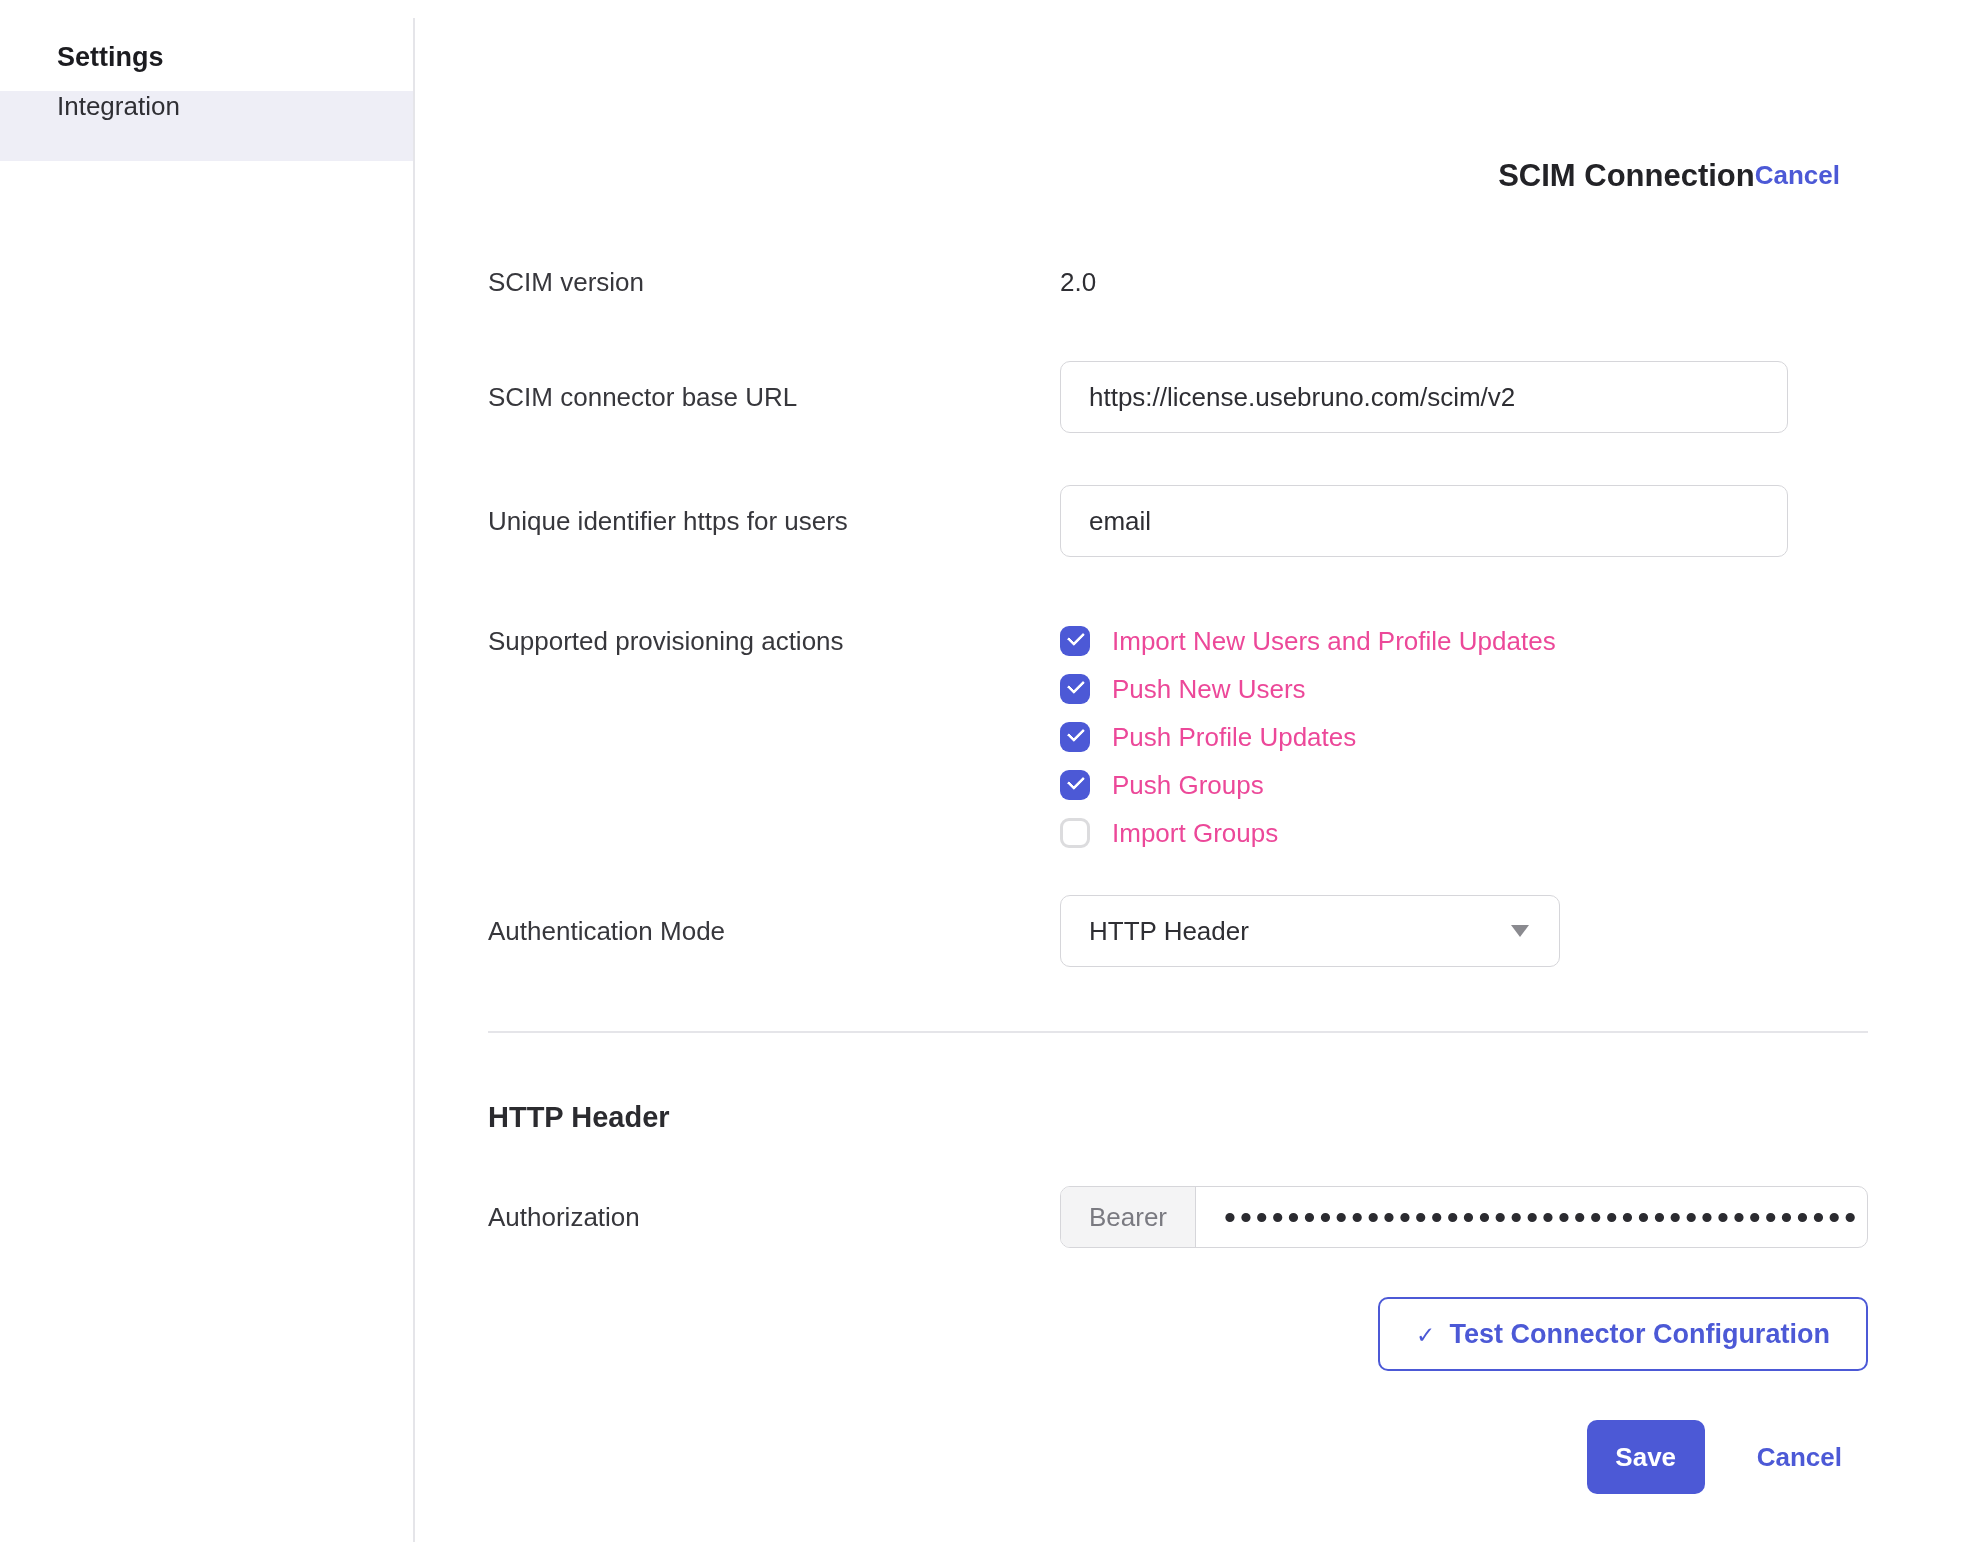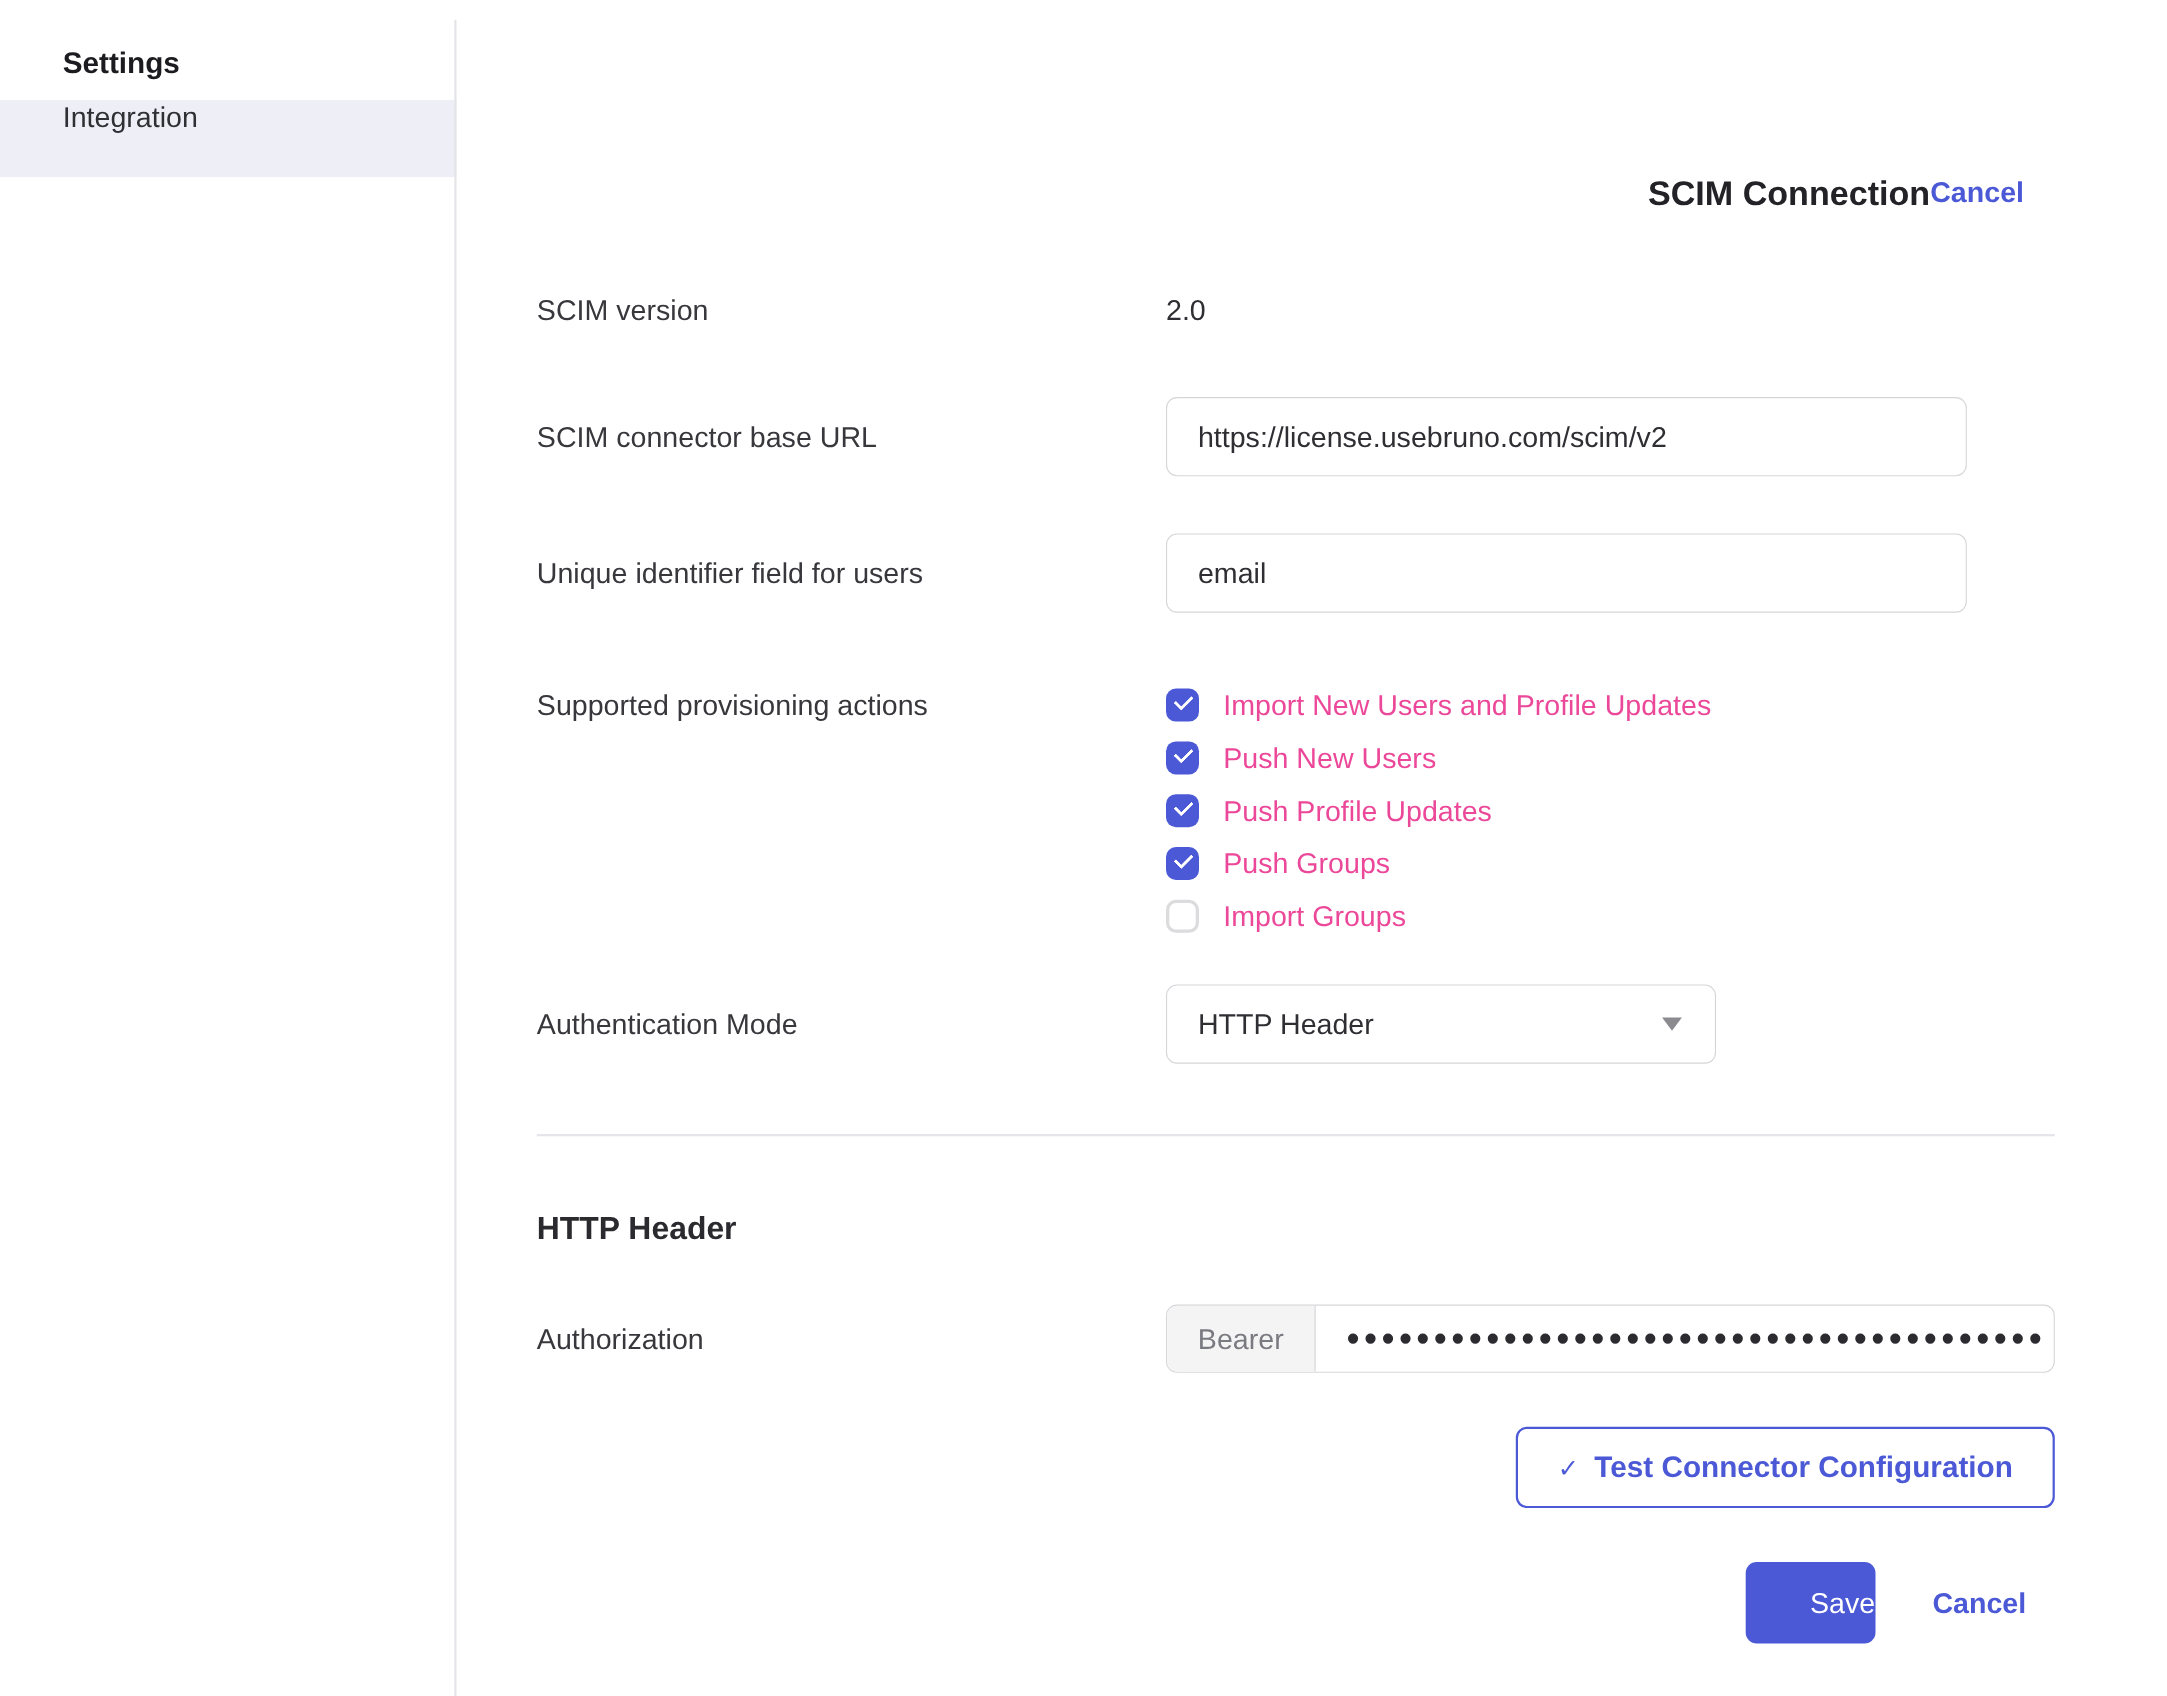--- a/index.html
+++ b/index.html
@@ -80,21 +80,21 @@
 
   
   .test-row{display:flex;justify-content:flex-end;margin-bottom:49px;}
   .test-button{height:74px;min-width:490px;border:2.5px solid var(--accent);border-radius:10px;
     background:#fff;display:flex;align-items:center;justify-content:center;gap:14px;
     color:var(--accent);font-size:27px;font-weight:700;cursor:pointer;padding:0 34px;
     font-family:"Liberation Sans", sans-serif;}
   .test-check{font-size:23px;font-weight:400;transform:translateY(1px);}
   .actions-row{display:flex;justify-content:flex-end;align-items:center;gap:52px;}
   .save-button{width:118px;height:74px;border:none;border-radius:10px;background:var(--accent);
-    color:#fff;font-size:26px;font-weight:400;cursor:pointer;font-family:"Liberation Sans", sans-serif;text-align:right;}
+    color:#fff;font-size:26px;font-weight:700;cursor:pointer;font-family:"Liberation Sans", sans-serif;}
   .actions-row .link{margin-right:26px;}
 </style>
 </head>
 <body>
 
 <div class="app">
 
   <aside class="sidebar">
     <div class="sidebar-title">Settings</div>
     <div class="sidebar-item selected">
@@ -114,21 +114,21 @@
       <div class="form-label">SCIM version</div>
       <div class="static-value">2.0</div>
     </div>
 
     <div class="form-row row-url">
       <div class="form-label">SCIM connector base URL</div>
       <input class="text-input" type="text" value="https://license.usebruno.com/scim/v2" style="">
     </div>
 
     <div class="form-row row-uid">
-      <div class="form-label">Unique identifier field for users</div>
+      <div class="form-label">Unique identifier https for users</div>
       <input class="text-input" type="text" value="email" style="">
     </div>
 
     <div class="form-row top-align row-prov">
       <div class="form-label prov-label">Supported provisioning actions</div>
       <div class="checkbox-list">
         <div class="checkbox-row">
           <span class="checkbox checked"></span>
           <span class="checkbox-label">Import New Users and Profile Updates</span>
         </div>

